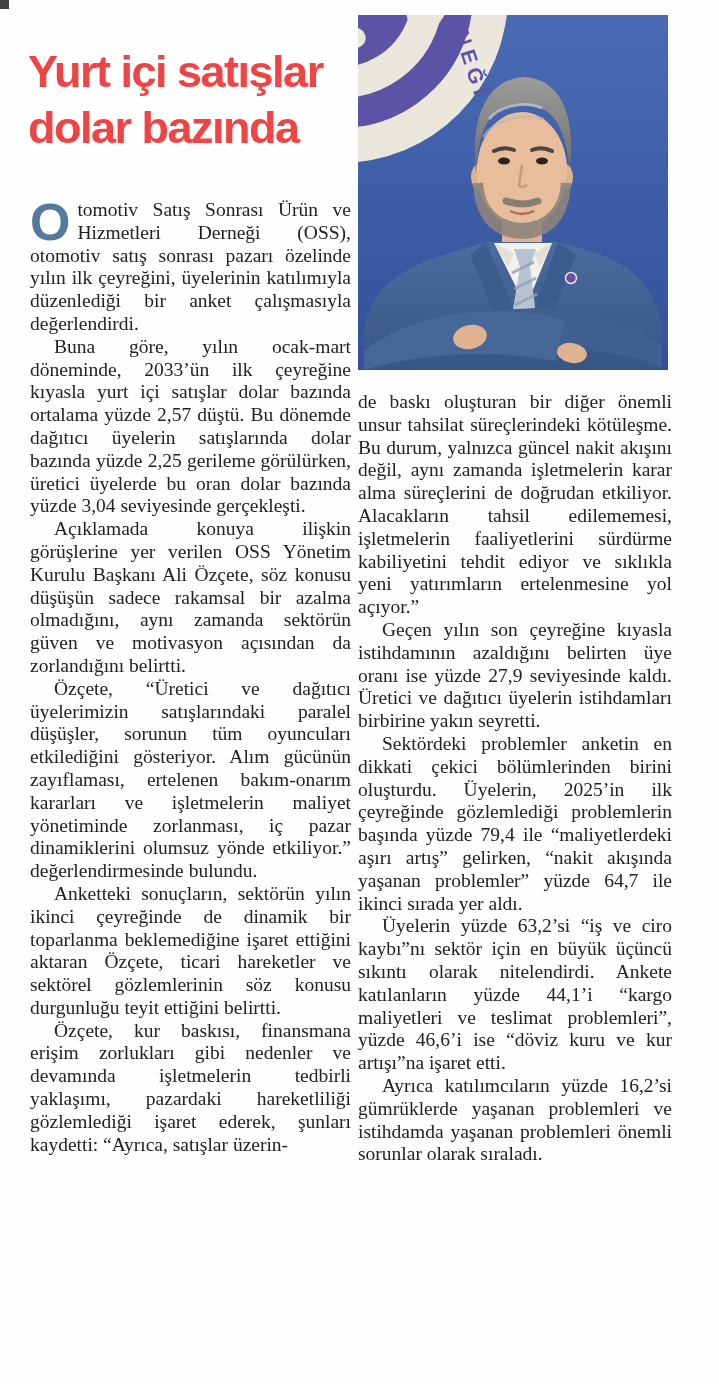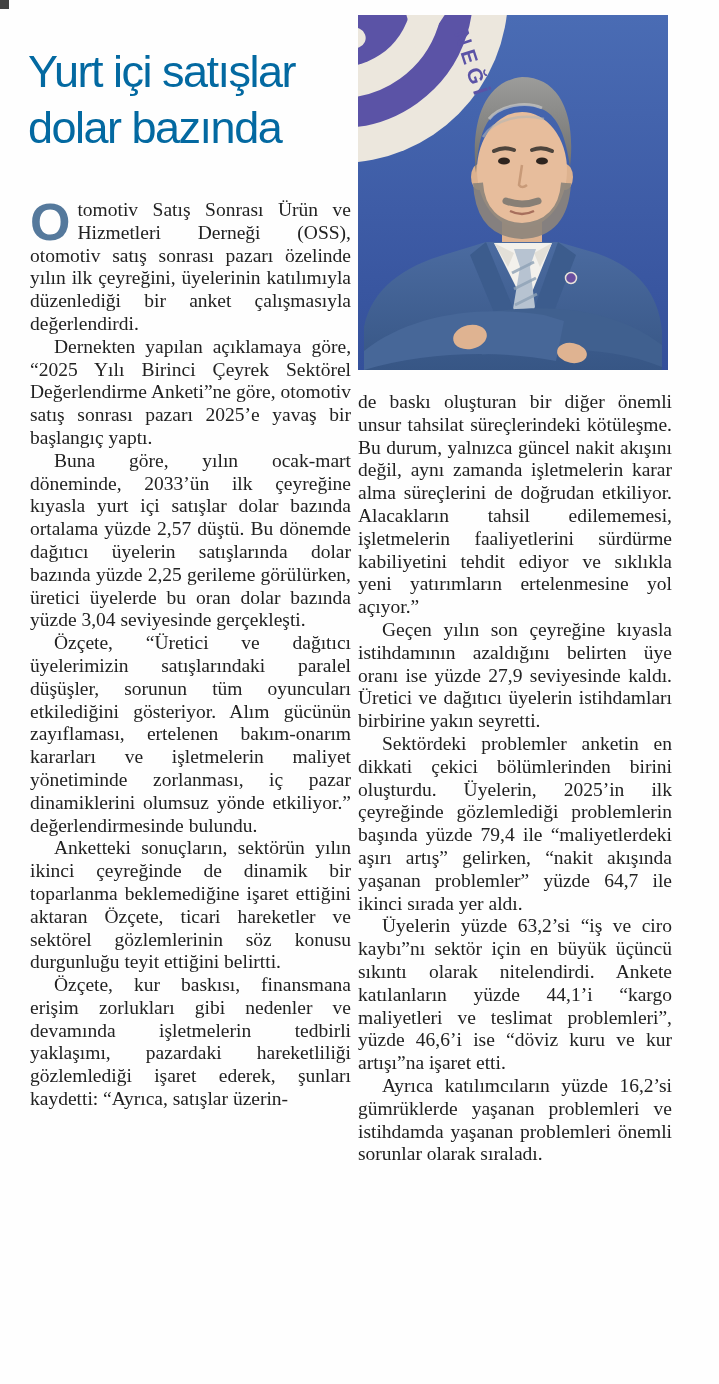--- a/index.html
+++ b/index.html
@@ -5,22 +5,22 @@
   html,body{margin:0;padding:0;}
   body{
     width:719px;height:1384px;position:relative;background:#fefefe;
     font-family:"Liberation Serif", serif;color:#1f1f1f;overflow:hidden;
   }
   .scan-corner{
     position:absolute;left:0;top:0;width:9px;height:9px;background:#2f2f2f;opacity:.9;
   }
   .headline{
     position:absolute;left:28px;top:14px;width:334px;
-    font-family:"Liberation Sans", sans-serif;font-weight:400;
-    font-size:45px;line-height:56px;letter-spacing:-1.5px;color:#0369a1;
+    font-family:"Liberation Sans", sans-serif;font-weight:700;
+    font-size:45px;line-height:56px;letter-spacing:-1.5px;color:#ef4444;
   }
   .headline span{display:block;}
   .photo{
     position:absolute;left:358px;top:15px;width:310px;height:355px;overflow:hidden;
   }
   .photo svg{display:block;}
   .col{
     position:absolute;text-align:justify;
     font-size:19.5px;line-height:22.8px;color:#222;
     overflow:hidden;hyphens:auto;-webkit-hyphens:auto;
@@ -131,22 +131,22 @@
                  C208,122 200,102 186,95 C166,85 140,90 129,108 C122,120 119,138 118,158 Z" fill="url(#hairg)"></path>
         <path d="M131,104 C142,90 168,86 184,93" stroke="#c9c9c7" stroke-width="3" fill="none" opacity="0.7"></path>
         <path d="M125,122 C136,104 164,98 186,104" stroke="#b5b5b3" stroke-width="2.5" fill="none" opacity="0.6"></path>
       </g>
     </g>
   </svg>
 </div>
 
 <div class="col col-left" lang="tr">
   <p><span class="dropcap">O</span><span>tomotiv Satış Sonrası Ürün ve Hizmetleri Derneği (OSS), otomotiv satış sonrası pazarı özelinde yılın ilk çeyreğini, üyelerinin katılımıyla düzenlediği bir anket çalışmasıyla değerlendirdi.</span></p>
-  <p class="ind">Dernekten yapılan açıklamaya göre, “2025 Yılı Birinci Çeyrek Sektörel Değerlendirme Anketi”ne göre, otomotiv satış sonrası pazarı 2025’e yavaş bir başlangıç yaptı.</p>
   <p class="ind">Buna göre, yılın ocak-mart döneminde, 2033’ün ilk çeyreğine kıyasla yurt içi satışlar dolar bazında ortalama yüzde 2,57 düştü. Bu dönemde dağıtıcı üyelerin satışlarında dolar bazında yüzde 2,25 gerileme görülürken, üretici üyelerde bu oran dolar bazında yüzde 3,04 seviyesinde gerçekleşti.</p>
+  <p class="ind">Açıklamada konuya ilişkin görüşlerine yer verilen OSS Yönetim Kurulu Başkanı Ali Özçete, söz konusu düşüşün sadece rakamsal bir azalma olmadığını, aynı zamanda sektörün güven ve motivasyon açısından da zorlandığını belirtti.</p>
   <p class="ind">Özçete, “Üretici ve dağıtıcı üyelerimizin satışlarındaki paralel düşüşler, sorunun tüm oyuncuları etkilediğini gösteriyor. Alım gücünün zayıflaması, ertelenen bakım-onarım kararları ve işletmelerin maliyet yönetiminde zorlanması, iç pazar dinamiklerini olumsuz yönde etkiliyor.” değerlendirmesinde bulundu.</p>
   <p class="ind">Anketteki sonuçların, sektörün yılın ikinci çeyreğinde de dinamik bir toparlanma beklemediğine işaret ettiğini aktaran Özçete, ticari hareketler ve sektörel gözlemlerinin söz konusu durgunluğu teyit ettiğini belirtti.</p>
   <p class="ind">Özçete, kur baskısı, finansmana erişim zorlukları gibi nedenler ve devamında işletmelerin tedbirli yaklaşımı, pazardaki hareketliliği gözlemlediği işaret ederek, şunları kaydetti: “Ayrıca, satışlar üzerin-</p>
 </div>
 
 <div class="col col-right" lang="tr">
   <p>de baskı oluşturan bir diğer önemli unsur tahsilat süreçlerindeki kötüleşme. Bu durum, yalnızca güncel nakit akışını değil, aynı zamanda işletmelerin karar alma süreçlerini de doğrudan etkiliyor. Alacakların tahsil edilememesi, işletmelerin faaliyetlerini sürdürme kabiliyetini tehdit ediyor ve sıklıkla yeni yatırımların ertelenmesine yol açıyor.”</p>
   <p class="ind">Geçen yılın son çeyreğine kıyasla istihdamının azaldığını belirten üye oranı ise yüzde 27,9 seviyesinde kaldı. Üretici ve dağıtıcı üyelerin istihdamları birbirine yakın seyretti.</p>
   <p class="ind">Sektördeki problemler anketin en dikkati çekici bölümlerinden birini oluşturdu. Üyelerin, 2025’in ilk çeyreğinde gözlemlediği problemlerin başında yüzde 79,4 ile “maliyetlerdeki aşırı artış” gelirken, “nakit akışında yaşanan problemler” yüzde 64,7 ile ikinci sırada yer aldı.</p>
   <p class="ind">Üyelerin yüzde 63,2’si “iş ve ciro kaybı”nı sektör için en büyük üçüncü sıkıntı olarak nitelendirdi. Ankete katılanların yüzde 44,1’i “kargo maliyetleri ve teslimat problemleri”, yüzde 46,6’i ise “döviz kuru ve kur artışı”na işaret etti.</p>

